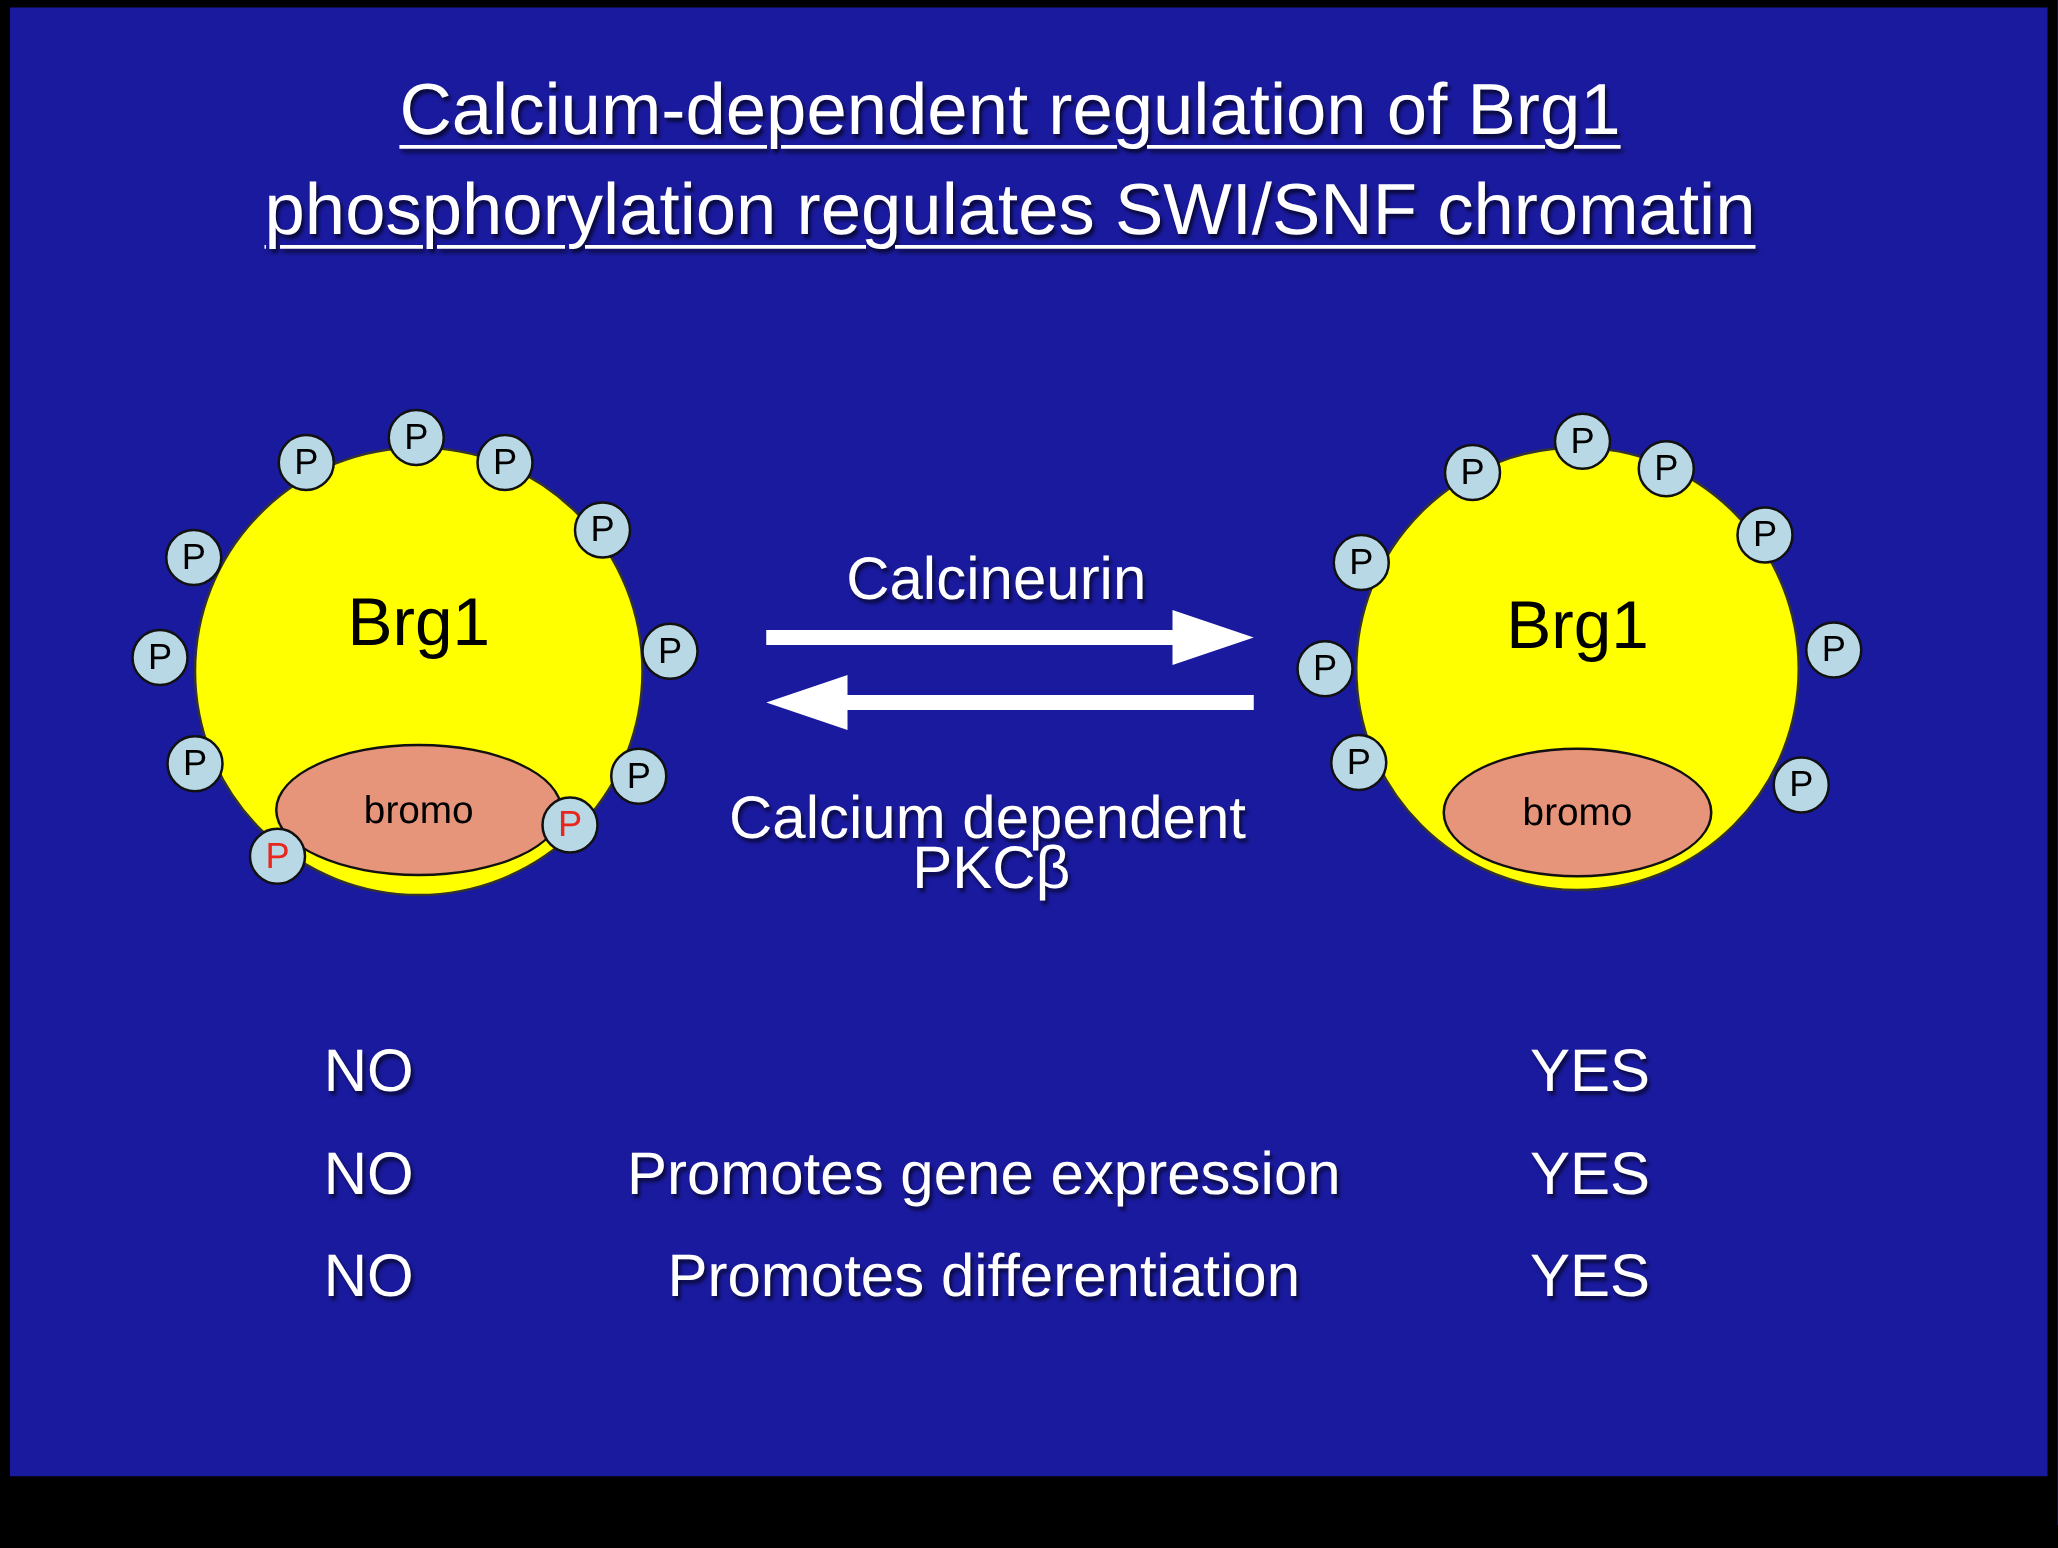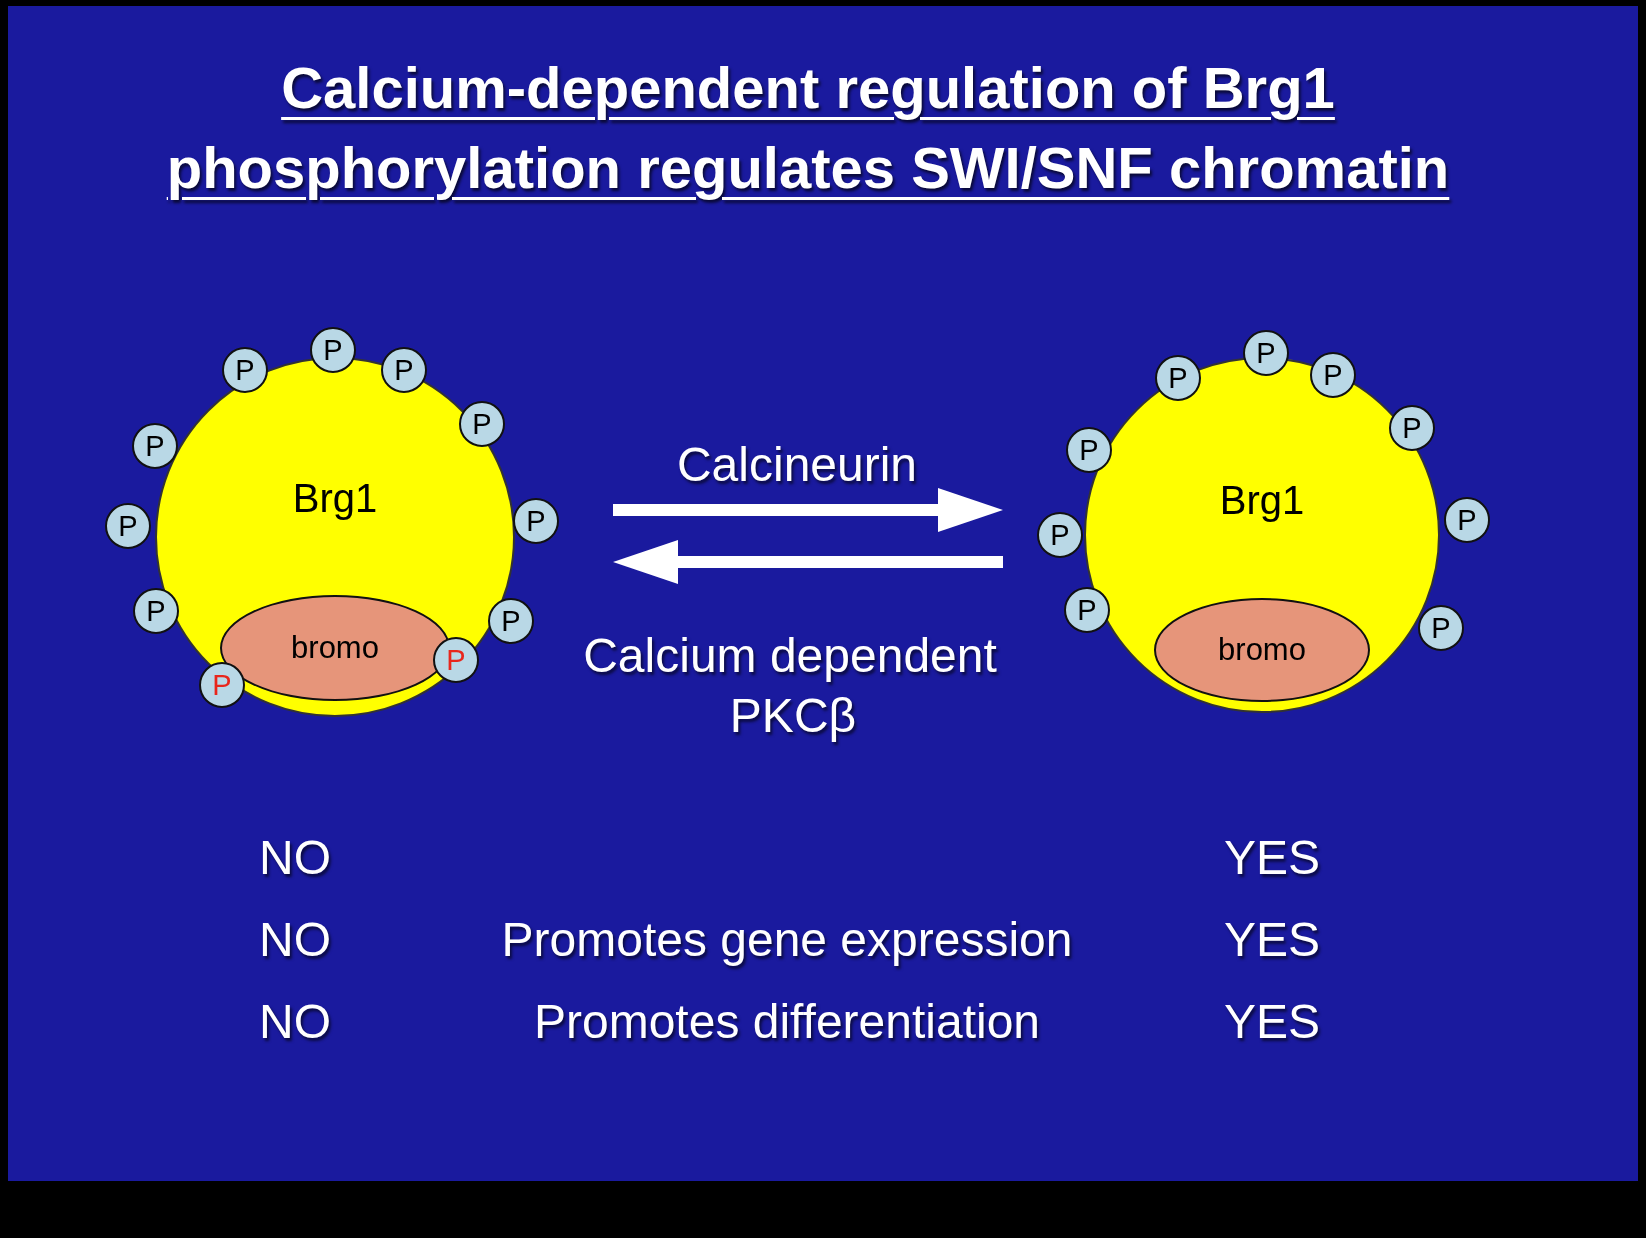--- a/index.html
+++ b/index.html
@@ -20,38 +20,37 @@
   }
   .title {
     position: absolute;
     left: 0; top: 42px;
     width: 1600px;
     text-align: center;
     color: var(--text-light, #fff);
     font-size: 58px;
     line-height: 80px;
     text-shadow: 2px 3px 3px rgba(0,0,0,0.65);
-    font-weight: bold;
   }
   .title-line {
     text-decoration: underline;
     text-decoration-thickness: 3px;
     text-underline-offset: 9px;
   }
   .circle {
     position: absolute;
     background: var(--protein-fill, #ffff00);
     border: 2px solid #333;
     border-radius: 50%;
   }
   .protein-label {
     position: absolute;
     transform: translate(-50%, -50%);
     color: var(--text-dark, #000);
-    font-size: 40px;
+    font-size: 54px;
     white-space: nowrap;
   }
   .bromo {
     position: absolute;
     background: var(--bromo-fill, #e6957a);
     border: 2px solid #111;
     border-radius: 50%;
     display: flex; align-items: center; justify-content: center;
     color: var(--text-dark, #000);
     font-size: 31px;
@@ -119,21 +118,21 @@
       <rect x="5" y="16" width="330" height="12"></rect>
       <polygon points="330,0 395,22 330,44"></polygon>
     </g>
     <g fill="#ffffff" stroke="none">
       <rect x="65" y="68" width="330" height="12"></rect>
       <polygon points="70,52 5,74 70,96"></polygon>
     </g>
   </svg>
 
   <div class="center-label" style="left:782px; top:621px;margin-top:28px;">Calcium dependent</div>
-  <div class="center-label" style="left:785px; top:689px;margin-top:20px;">PKCβ</div>
+  <div class="center-label" style="left:785px; top:689px;">PKCβ</div>
 
   <div class="t-row" style="top:822px;">
     <span class="cell no">NO</span>
     <span class="cell yes">YES</span>
   </div>
   <div class="t-row" style="top:904px;">
     <span class="cell no">NO</span>
     <span class="cell mid">Promotes gene expression</span>
     <span class="cell yes">YES</span>
   </div>

